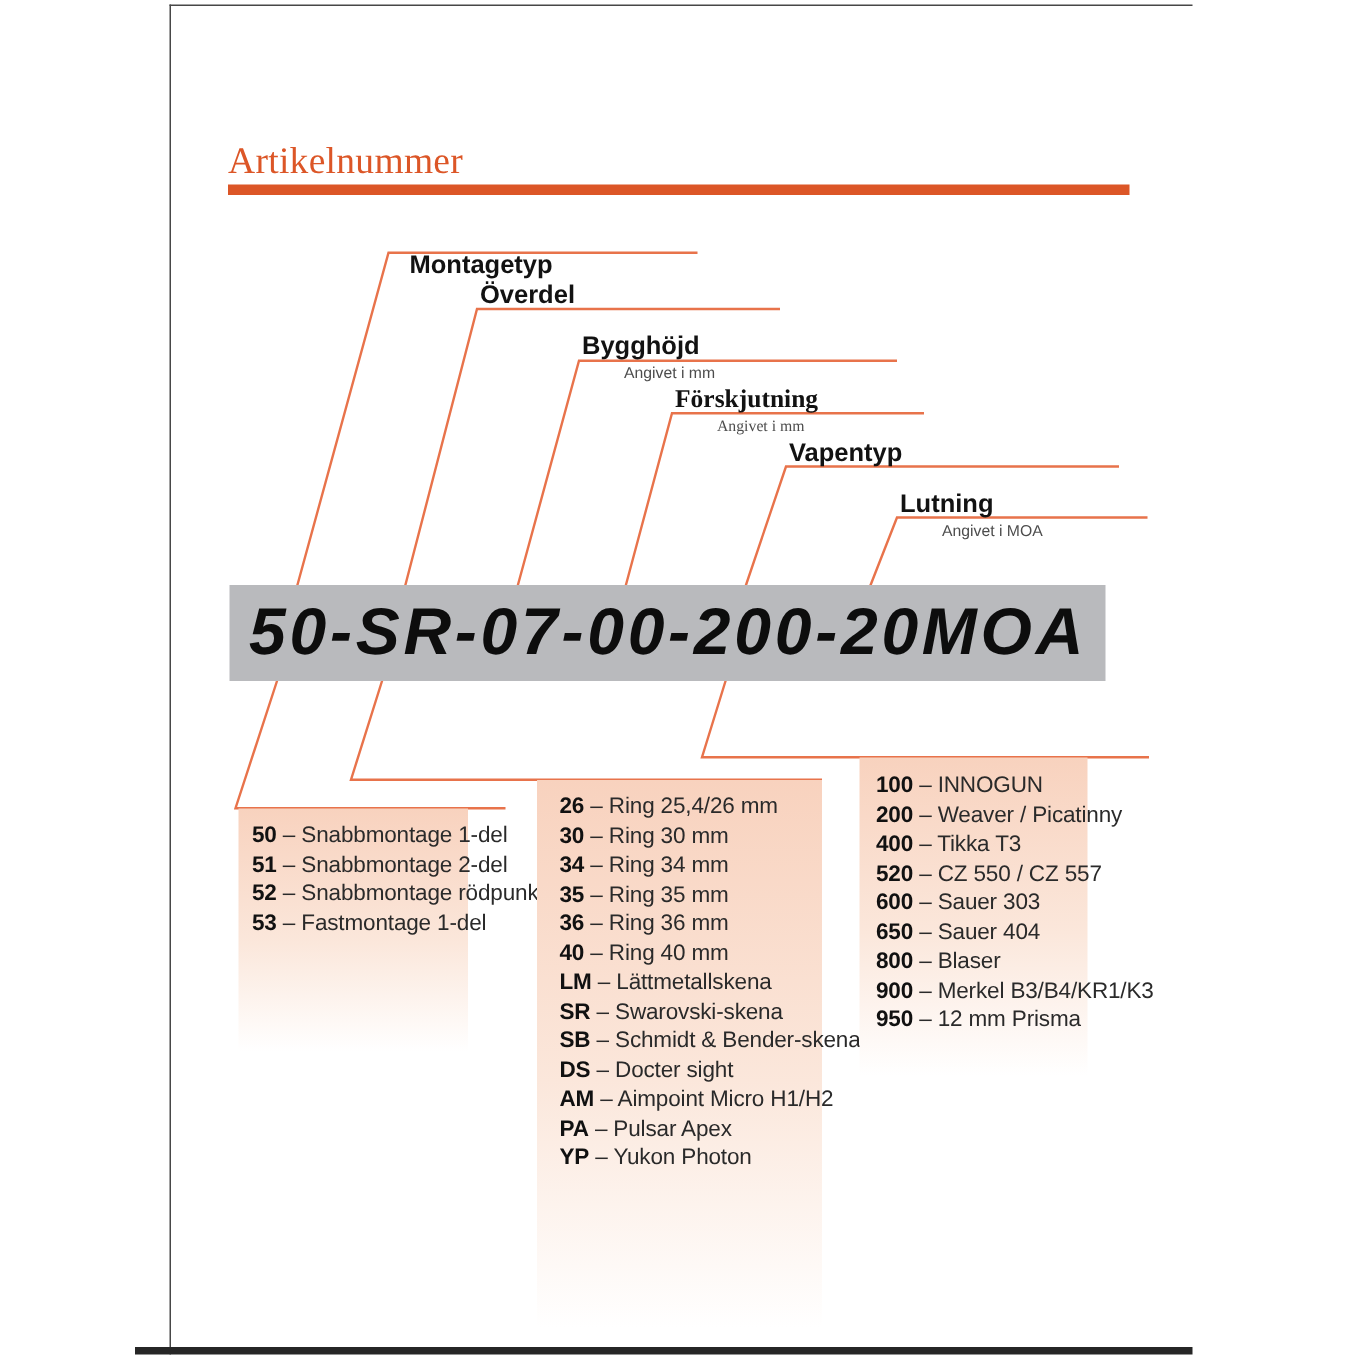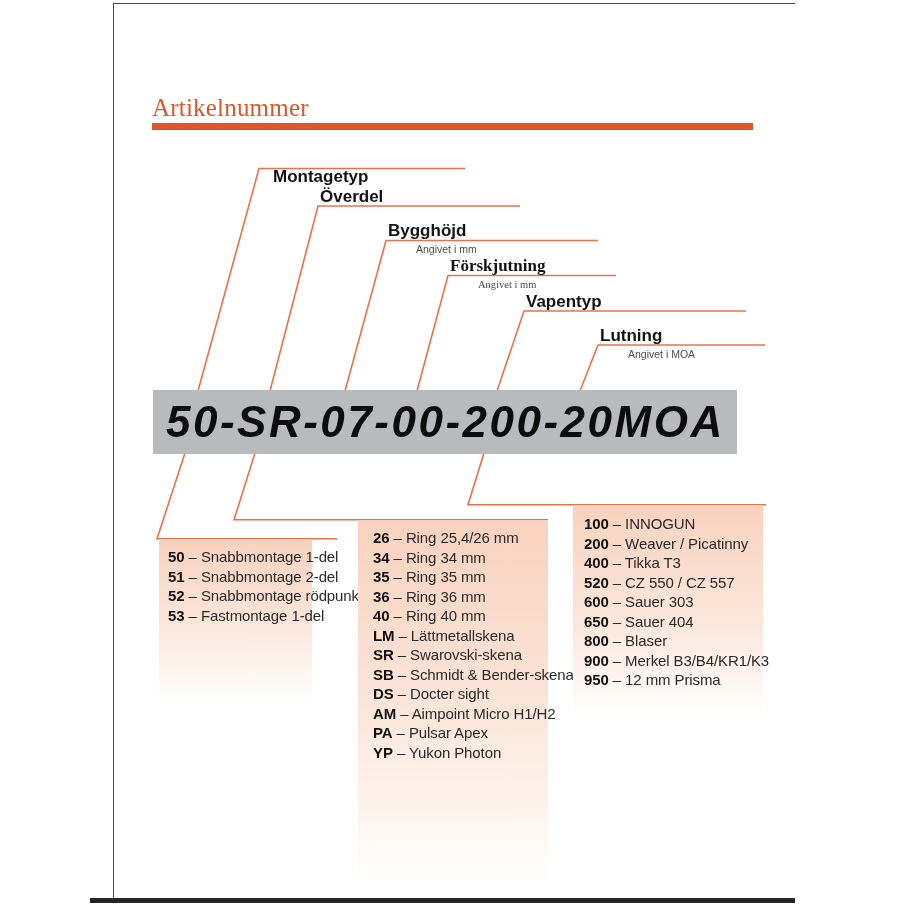--- a/index.html
+++ b/index.html
@@ -24,21 +24,21 @@
   .code-bar{position:absolute;left:153px;top:390px;width:584px;height:64px;background:#B9BABD;
             display:flex;align-items:center;}
   .code-bar span{font-size:44px;font-weight:bold;font-style:italic;color:#0d0d0d;
                  letter-spacing:2.5px;padding-left:13px;white-space:nowrap;}
   
   .box{position:absolute;background:linear-gradient(180deg,#F8D2BE 0%,#FBE7DB 55%,#FFFFFF 100%);}
   .box .row{font-size:15px;line-height:19.5px;white-space:nowrap;letter-spacing:-0.1px;color:#2a2a2a;}
   .box .row b{color:#111;}
   .box-left{left:159px;top:539px;width:153px;height:162px;padding:8px 0 0 9px;box-sizing:border-box;}
   .box-mid{left:358px;top:520px;width:190px;height:365px;padding:8px 0 0 15px;box-sizing:border-box;}
-  .box-right{left:573px;top:505px;width:190px;height:212px;padding:9px 16px 0 11px;box-sizing:border-box;}
+  .box-right{left:573px;top:505px;width:152px;height:212px;padding:9px 16px 0 11px;box-sizing:border-box;}
 </style>
 </head>
 <body>
 
 <div class="page">
 
   <div class="frame-left"></div>
   <div class="frame-top"></div>
   <div class="frame-bottom"></div>
 
@@ -84,20 +84,21 @@
   </div>
 
   <div class="box box-left">
       <div class="row"><b>50</b><span> – Snabbmontage 1-del</span></div>
       <div class="row"><b>51</b><span> – Snabbmontage 2-del</span></div>
       <div class="row"><b>52</b><span> – Snabbmontage rödpunkt</span></div>
       <div class="row"><b>53</b><span> – Fastmontage 1-del</span></div>
     </div>
   <div class="box box-mid">
       <div class="row"><b>26</b><span> – Ring 25,4/26 mm</span></div>
+      <div class="row"><b>30</b><span> – Ring 30 mm</span></div>
       <div class="row"><b>34</b><span> – Ring 34 mm</span></div>
       <div class="row"><b>35</b><span> – Ring 35 mm</span></div>
       <div class="row"><b>36</b><span> – Ring 36 mm</span></div>
       <div class="row"><b>40</b><span> – Ring 40 mm</span></div>
       <div class="row"><b>LM</b><span> – Lättmetallskena</span></div>
       <div class="row"><b>SR</b><span> – Swarovski-skena</span></div>
       <div class="row"><b>SB</b><span> – Schmidt &amp; Bender-skena</span></div>
       <div class="row"><b>DS</b><span> – Docter sight</span></div>
       <div class="row"><b>AM</b><span> – Aimpoint Micro H1/H2</span></div>
       <div class="row"><b>PA</b><span> – Pulsar Apex</span></div>

